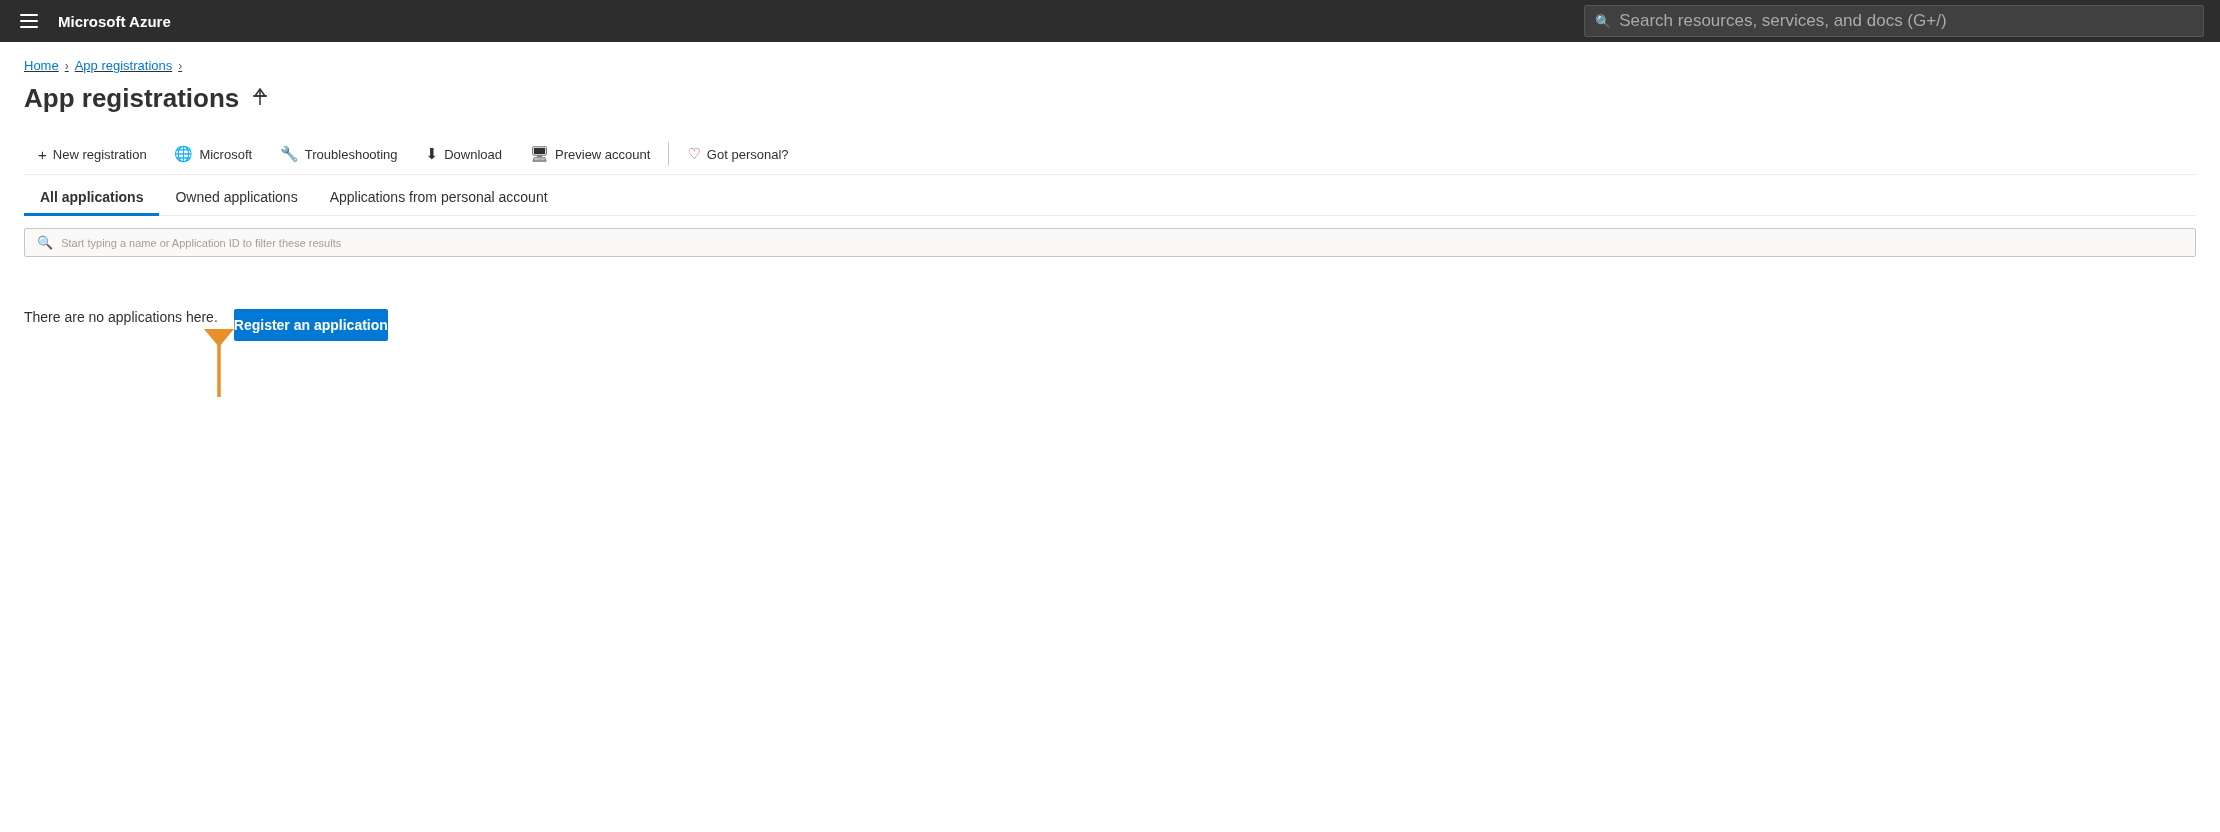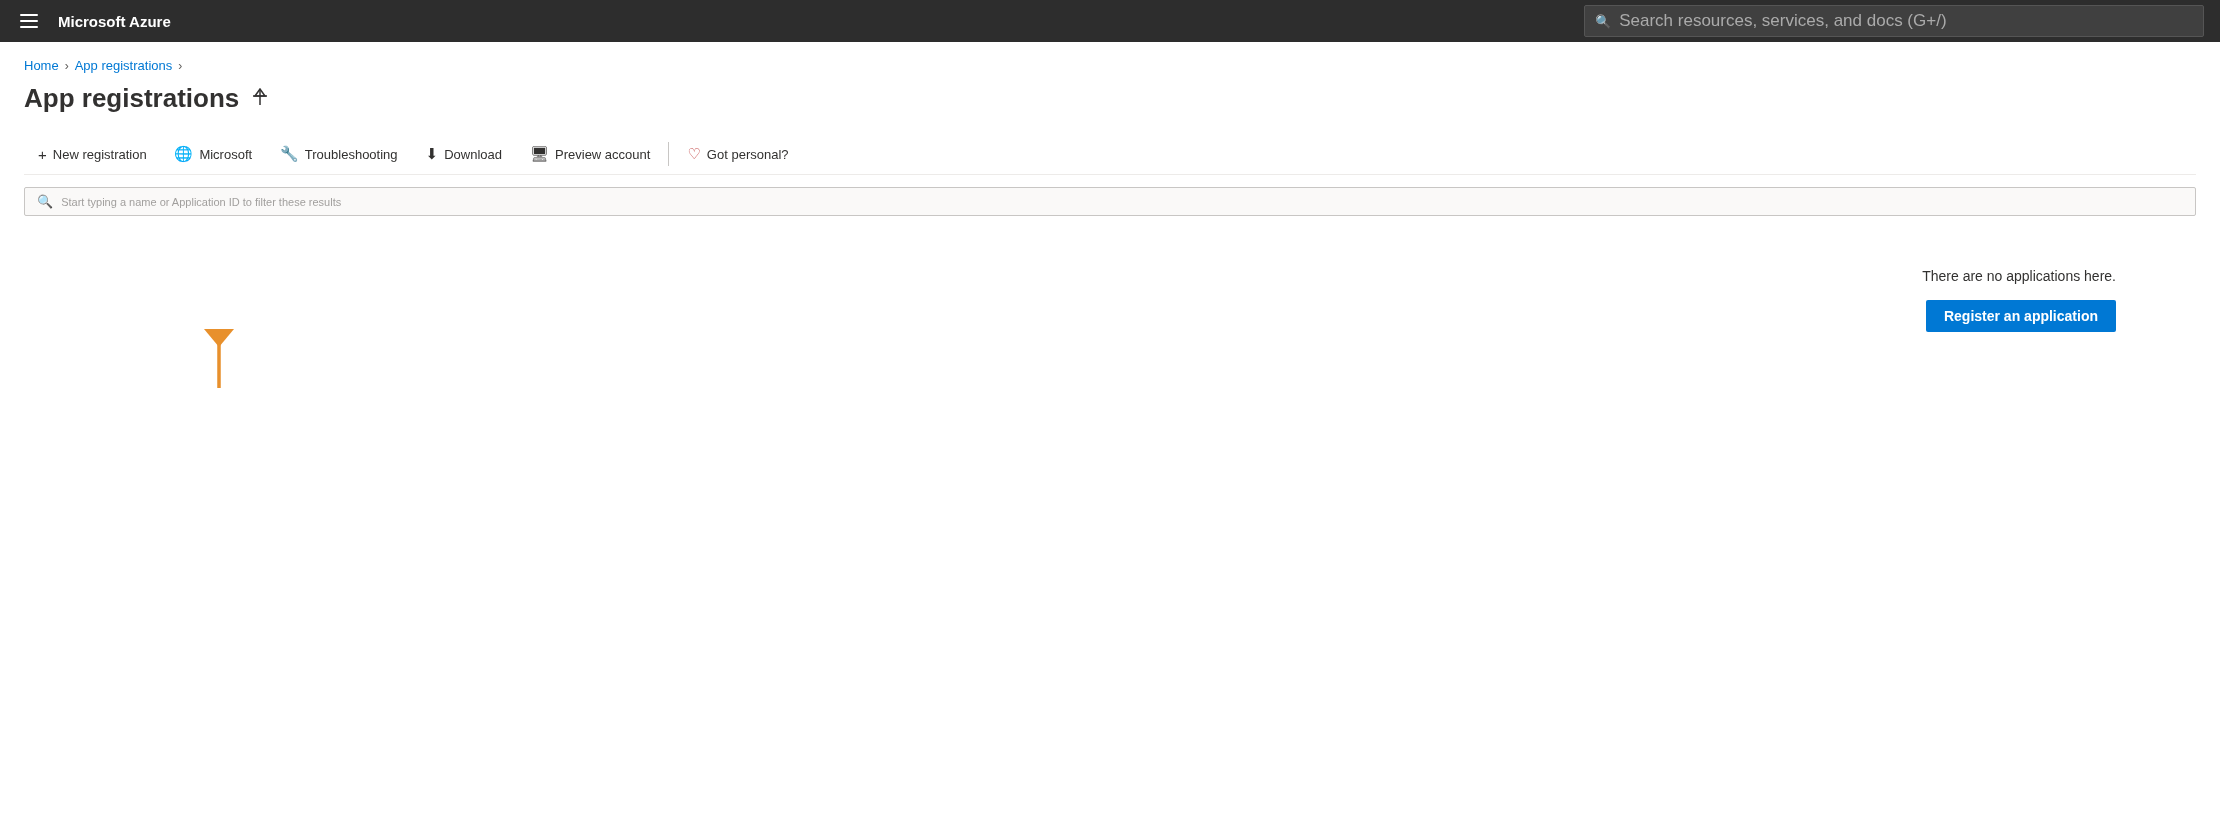--- a/index.html
+++ b/index.html
@@ -56,20 +56,21 @@
       padding: 16px 24px;
     }
 
     
     .breadcrumb {
       display: flex;
       align-items: center;
       gap: 6px;
       font-size: 13px;
       margin-bottom: 10px;
+      text-decoration: underline;
     }
     .breadcrumb a {
       color: #0078d4;
       text-decoration: none;
     }
     .breadcrumb-sep { color: #605e5c; font-size: 12px; }
 
     
     .page-title-row {
       display: flex;
@@ -163,35 +164,34 @@
       font-size: 11px;
       color: #0c4a6e;
       width: 100%;
     }
     .filter-bar input::placeholder { color: #a19f9d; }
     .filter-icon { color: #605e5c; font-size: 13px; }
 
     
     .empty-state {
       display: flex;
-      flex-direction: column;
-      align-items: flex-end;
+      flex-direction: row;
       padding: 40px 80px 40px 0;
       gap: 16px;
     }
     .empty-state-text {
       font-size: 14px;
       color: #323130;
     }
     .register-btn {
       background: #0078d4;
       color: #fff;
       border: none;
       border-radius: 2px;
-      padding: 8px 18px;
+      padding: 8px 0;
       font-size: 14px;
       font-weight: 600;
       cursor: pointer;
     }
 
     
     .arrow-container {
       position: absolute;
       left: 155px;
       top: 195px;
@@ -279,20 +279,31 @@
         <defs>
           <marker id="arrowhead" markerWidth="10" markerHeight="7" refX="5" refY="3.5" orient="auto">
             <polygon points="0 0, 10 3.5, 0 7" fill="#e8902c"></polygon>
           </marker>
         </defs>
         <path d="M 40 10 L 40 90 L 25 110" stroke="#e8902c" stroke-width="3.5" fill="none" marker-end="url(#arrowhead)"></path>
         <polygon points="25,0 55,0 40,18" fill="#e8902c"></polygon>
       </svg>
     </div>
 
+    <div class="tabs">
+      <div class="tab active">
+        <span>All applications</span>
+      </div>
+      <div class="tab">
+        <span>Owned applications</span>
+      </div>
+      <div class="tab">
+        <span>Applications from personal account</span>
+      </div>
+    </div>
 
     <div class="filter-bar">
       <span class="filter-icon">🔍</span>
       <input type="text" placeholder="Start typing a name or Application ID to filter these results" style="">
     </div>
 
     <div class="empty-state">
       <span class="empty-state-text">There are no applications here.</span>
       <button class="register-btn">Register an application</button>
     </div>

